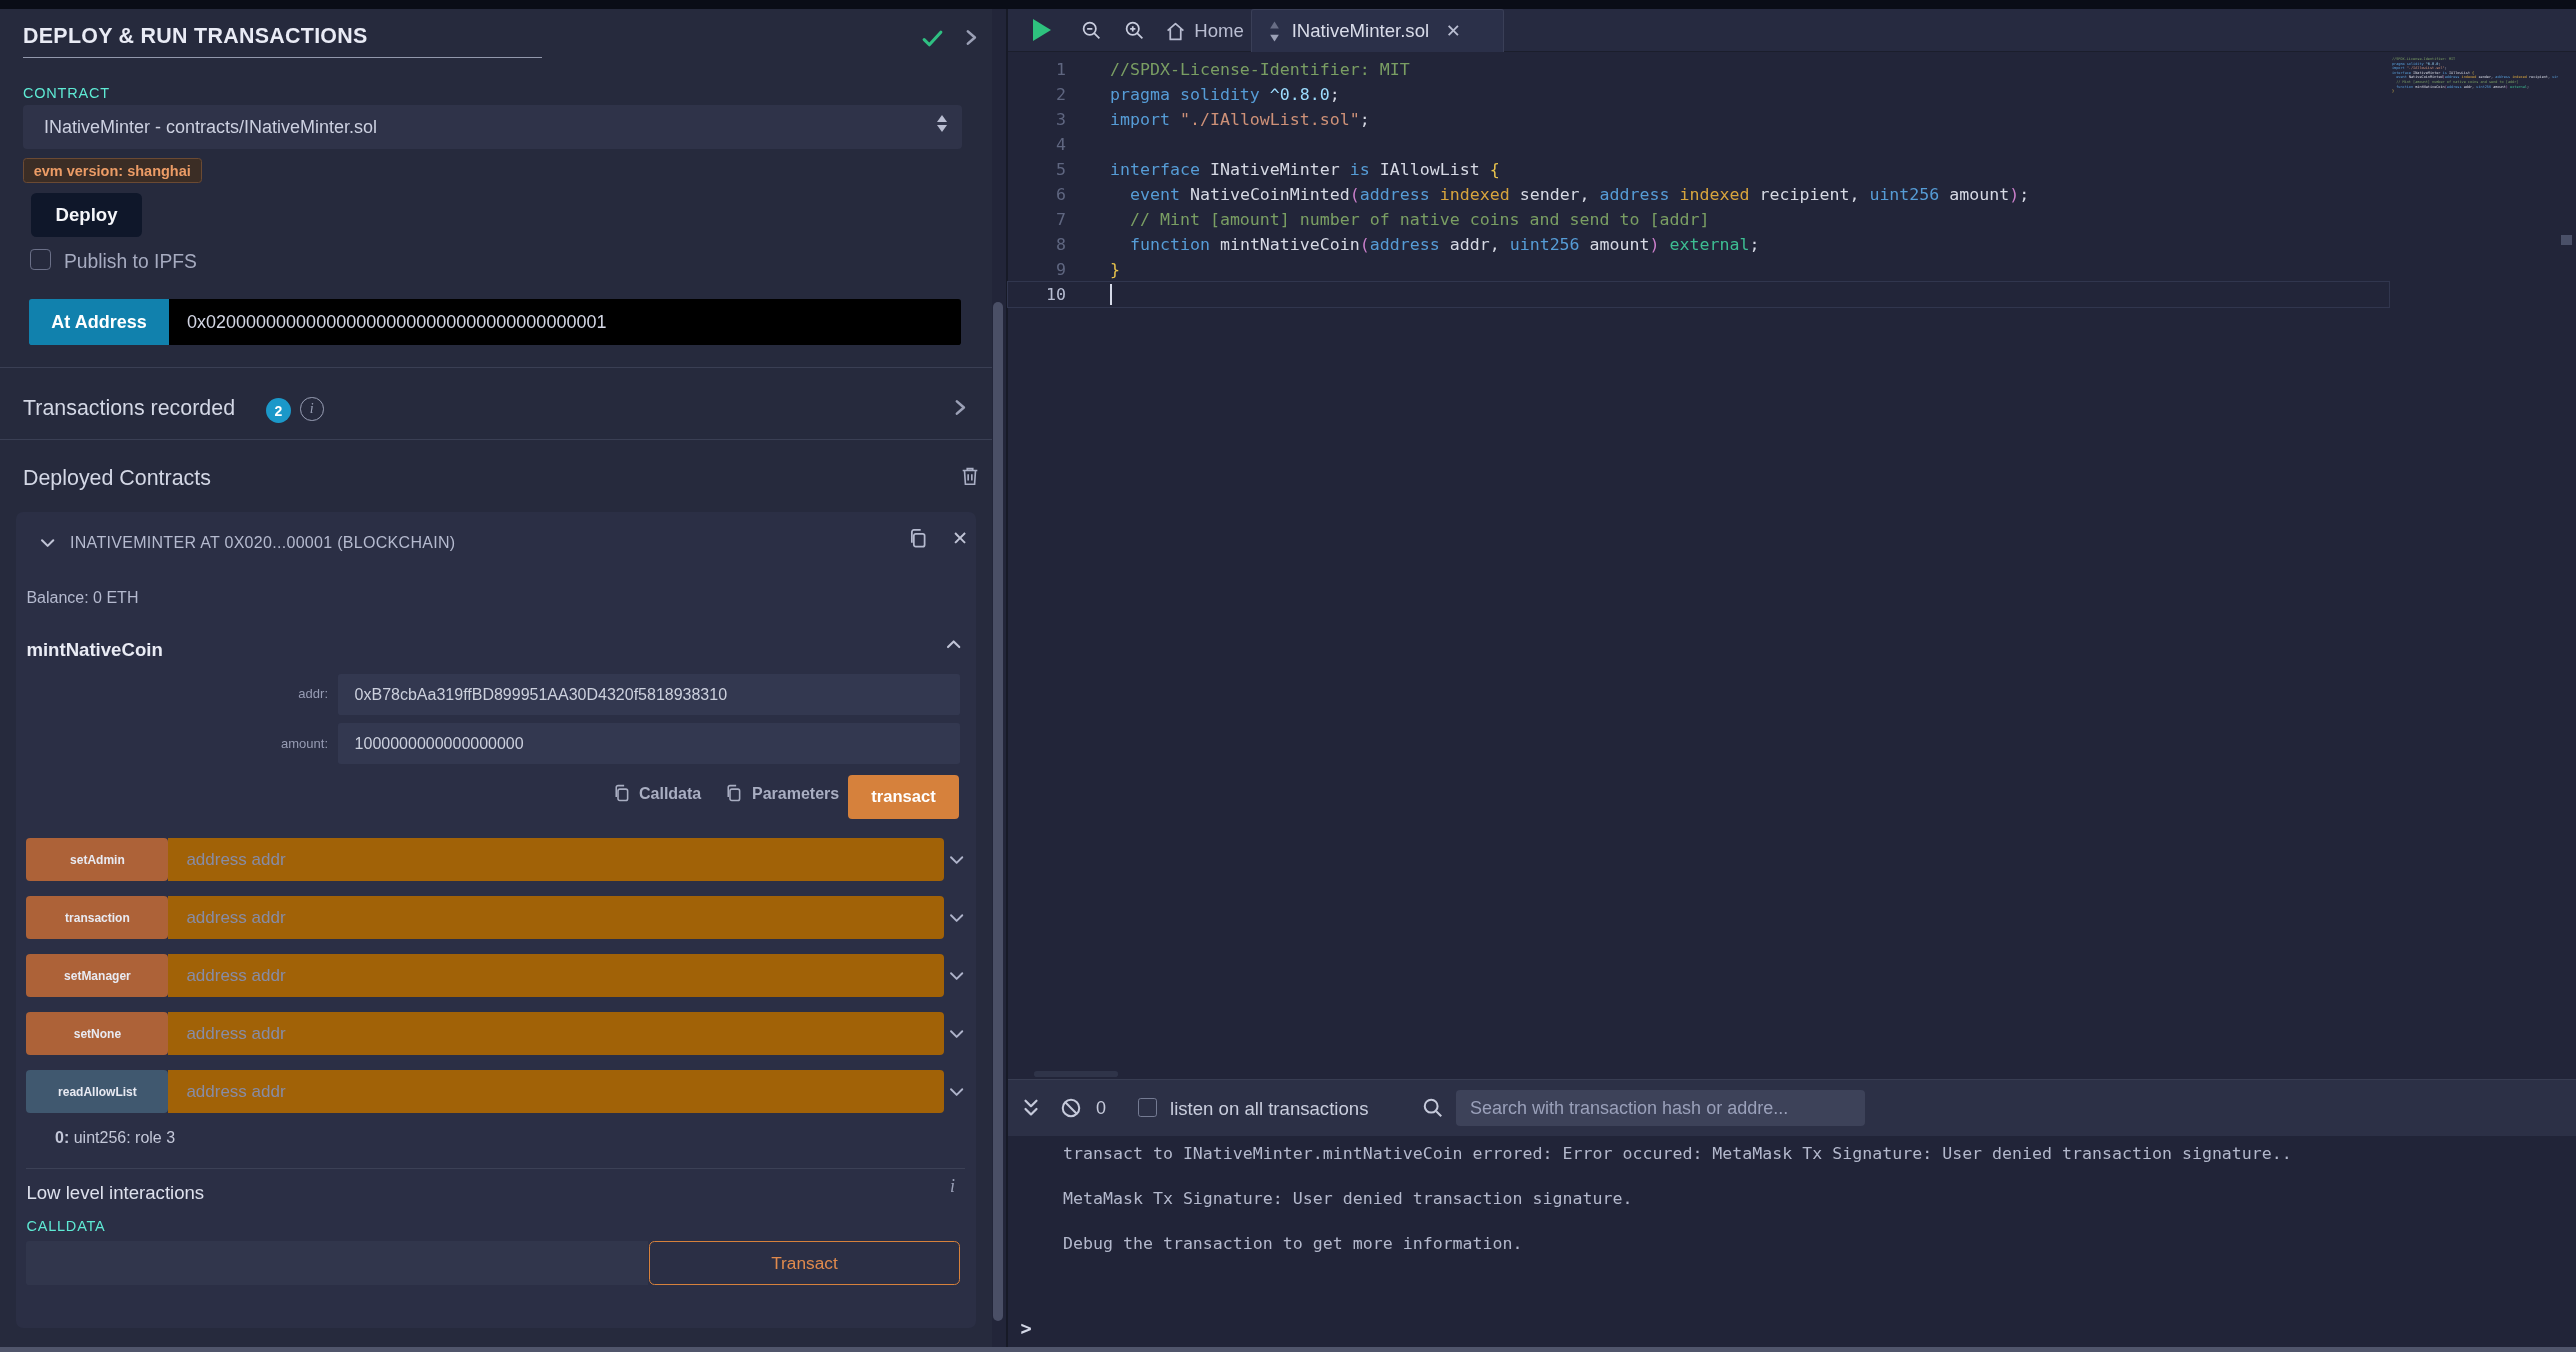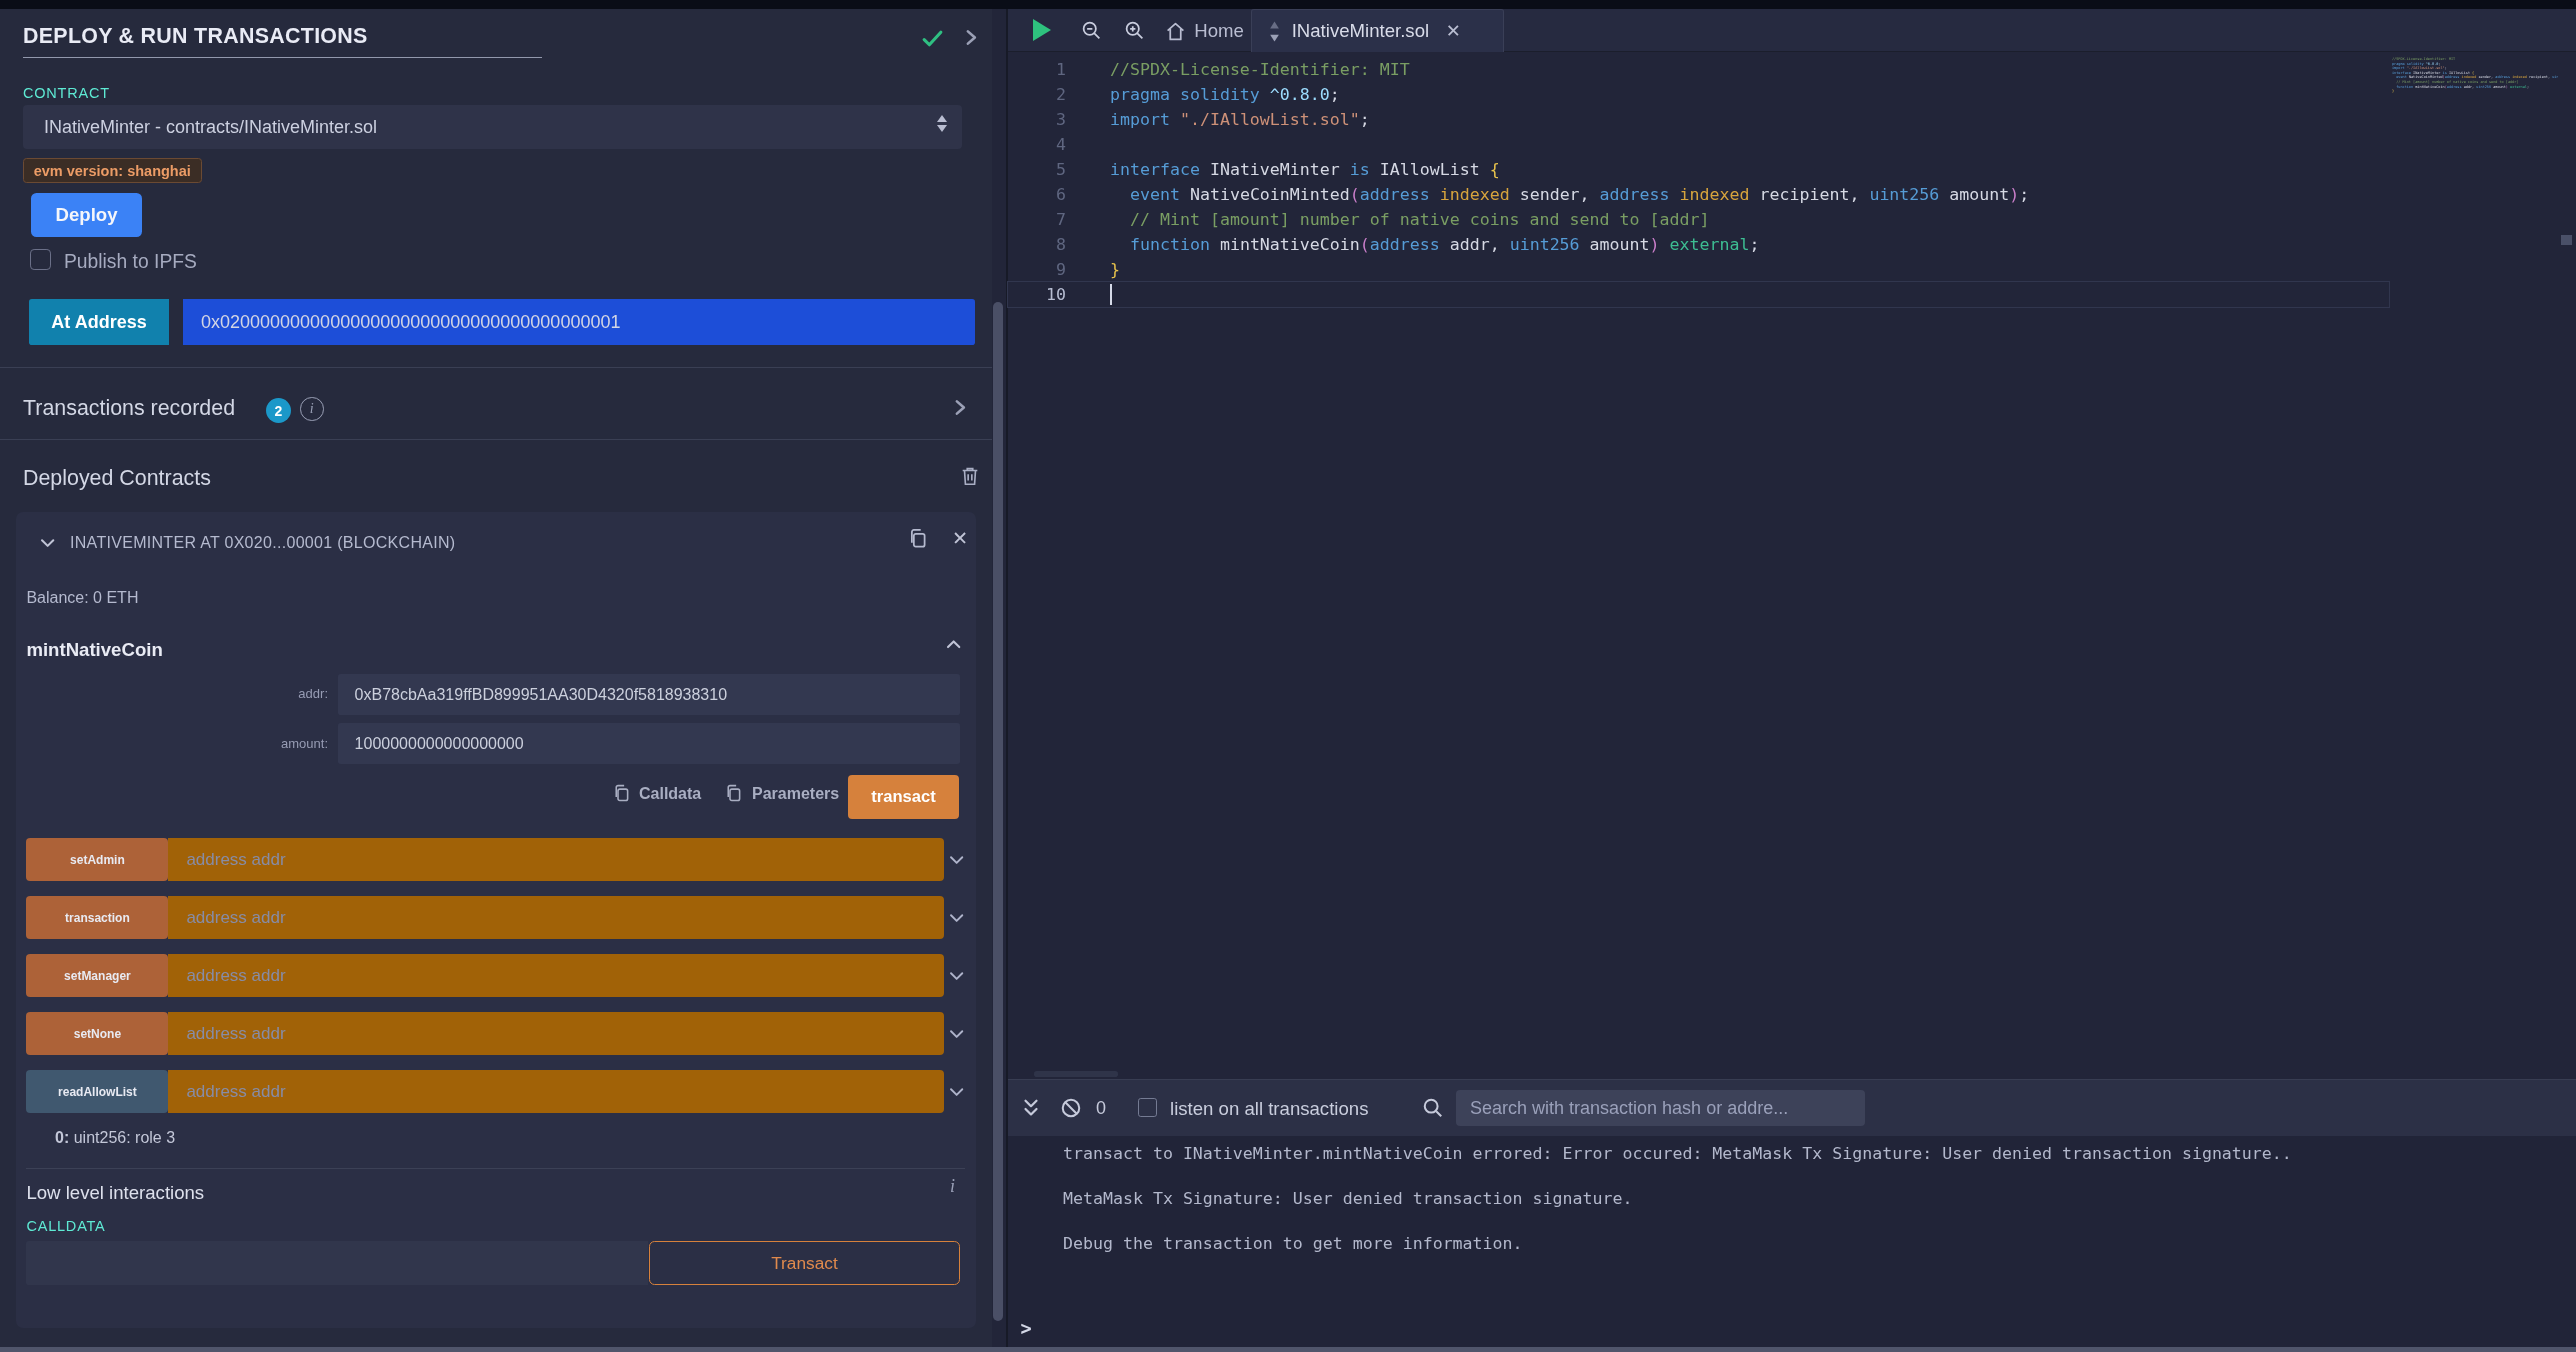--- a/index.html
+++ b/index.html
@@ -23,28 +23,28 @@
   .muted-label { font-size:14.5px; color:#5eead4; letter-spacing:0.8px; }
   .lbl-contract { left:23px; top:76px; }
   .contract-select { left:23px; top:96px; width:939px; height:44px; background:#2f3349; border-radius:4.1px;
     display:flex; align-items:center; padding:0 21px; color:#ccd0e0; font-size:18px; cursor:pointer; }
   .select-arrows { position:absolute; right:15px; top:9.7px; display:flex; flex-direction:column; gap:3.5px; color:#b9bdd1; }
   .select-arrows i { width:0; height:0; border-left:5.5px solid transparent; border-right:5.5px solid transparent; display:block; }
   .select-arrows .up { border-bottom:7px solid #b9bdd1; }
   .select-arrows .dn { border-top:7px solid #b9bdd1; }
   .evm-badge { left:23px; top:149px; padding:3.5px 9.7px; background:#3b2d25; border:1.4px solid #6b4a33;
     border-radius:3.5px; color:#ec9c66; font-size:14.5px; font-weight:bold; }
-  .deploy-btn { left:31px; top:184px; width:111px; height:44px; background:#3b82f6; border:none; border-radius:5.5px;
+  .deploy-btn { left:31px; top:184px; width:111px; height:44px; background:#0f172a; border:none; border-radius:5.5px;
     color:#f5f6fa; font-size:18.6px; font-weight:bold; cursor:pointer; }
   .checkbox { border:1.4px solid #6b7088; border-radius:4.1px; background:transparent; }
   .publish-box { left:30px; top:240px; width:21.4px; height:21.4px; }
   .publish-label { left:64px; top:242px; font-size:19.3px; color:#a6abc0; }
   .ataddr-btn { left:29px; top:290px; width:140px; height:46px; background:#1181ad; border:none;
     border-radius:2.8px 0 0 2.8px; color:#fff; font-size:18px; font-weight:bold; cursor:pointer; }
-  .ataddr-input { left:183px; top:290px; width:792px; height:46px; background:#1d4ed8; border:none;
+  .ataddr-input { left:169px; top:290px; width:792px; height:46px; background:#000000; border:none;
     border-radius:0 2.8px 2.8px 0; color:#d3d6e4; font-size:18px; padding:8px 18px; }
   .divider { left:0; width:992px; height:1.4px; background:#3a3f54; }
   .div-1 { top:358px; } .div-2 { top:430px; }
   .section-title { font-size:21.4px; color:#d3d7e5; }
   .trans-title { left:23px; top:387px; }
   .count-badge { left:266px; top:389px; width:25px; height:25px; border-radius:50%; background:#1b98c9;
     color:#fff; font-size:14px; font-weight:bold; display:flex; align-items:center; justify-content:center; }
   .info-circle { left:300px; top:388px; width:23.5px; height:23.5px; border-radius:50%; border:1.4px solid #9aa0b6;
     color:#9aa0b6; font-size:14px; display:flex; align-items:center; justify-content:center; font-style:italic; font-family:"Liberation Serif", serif; }
   .trans-chevron { left:949px; top:388px; width:21px; height:21px; color:#9ba0b6; }

